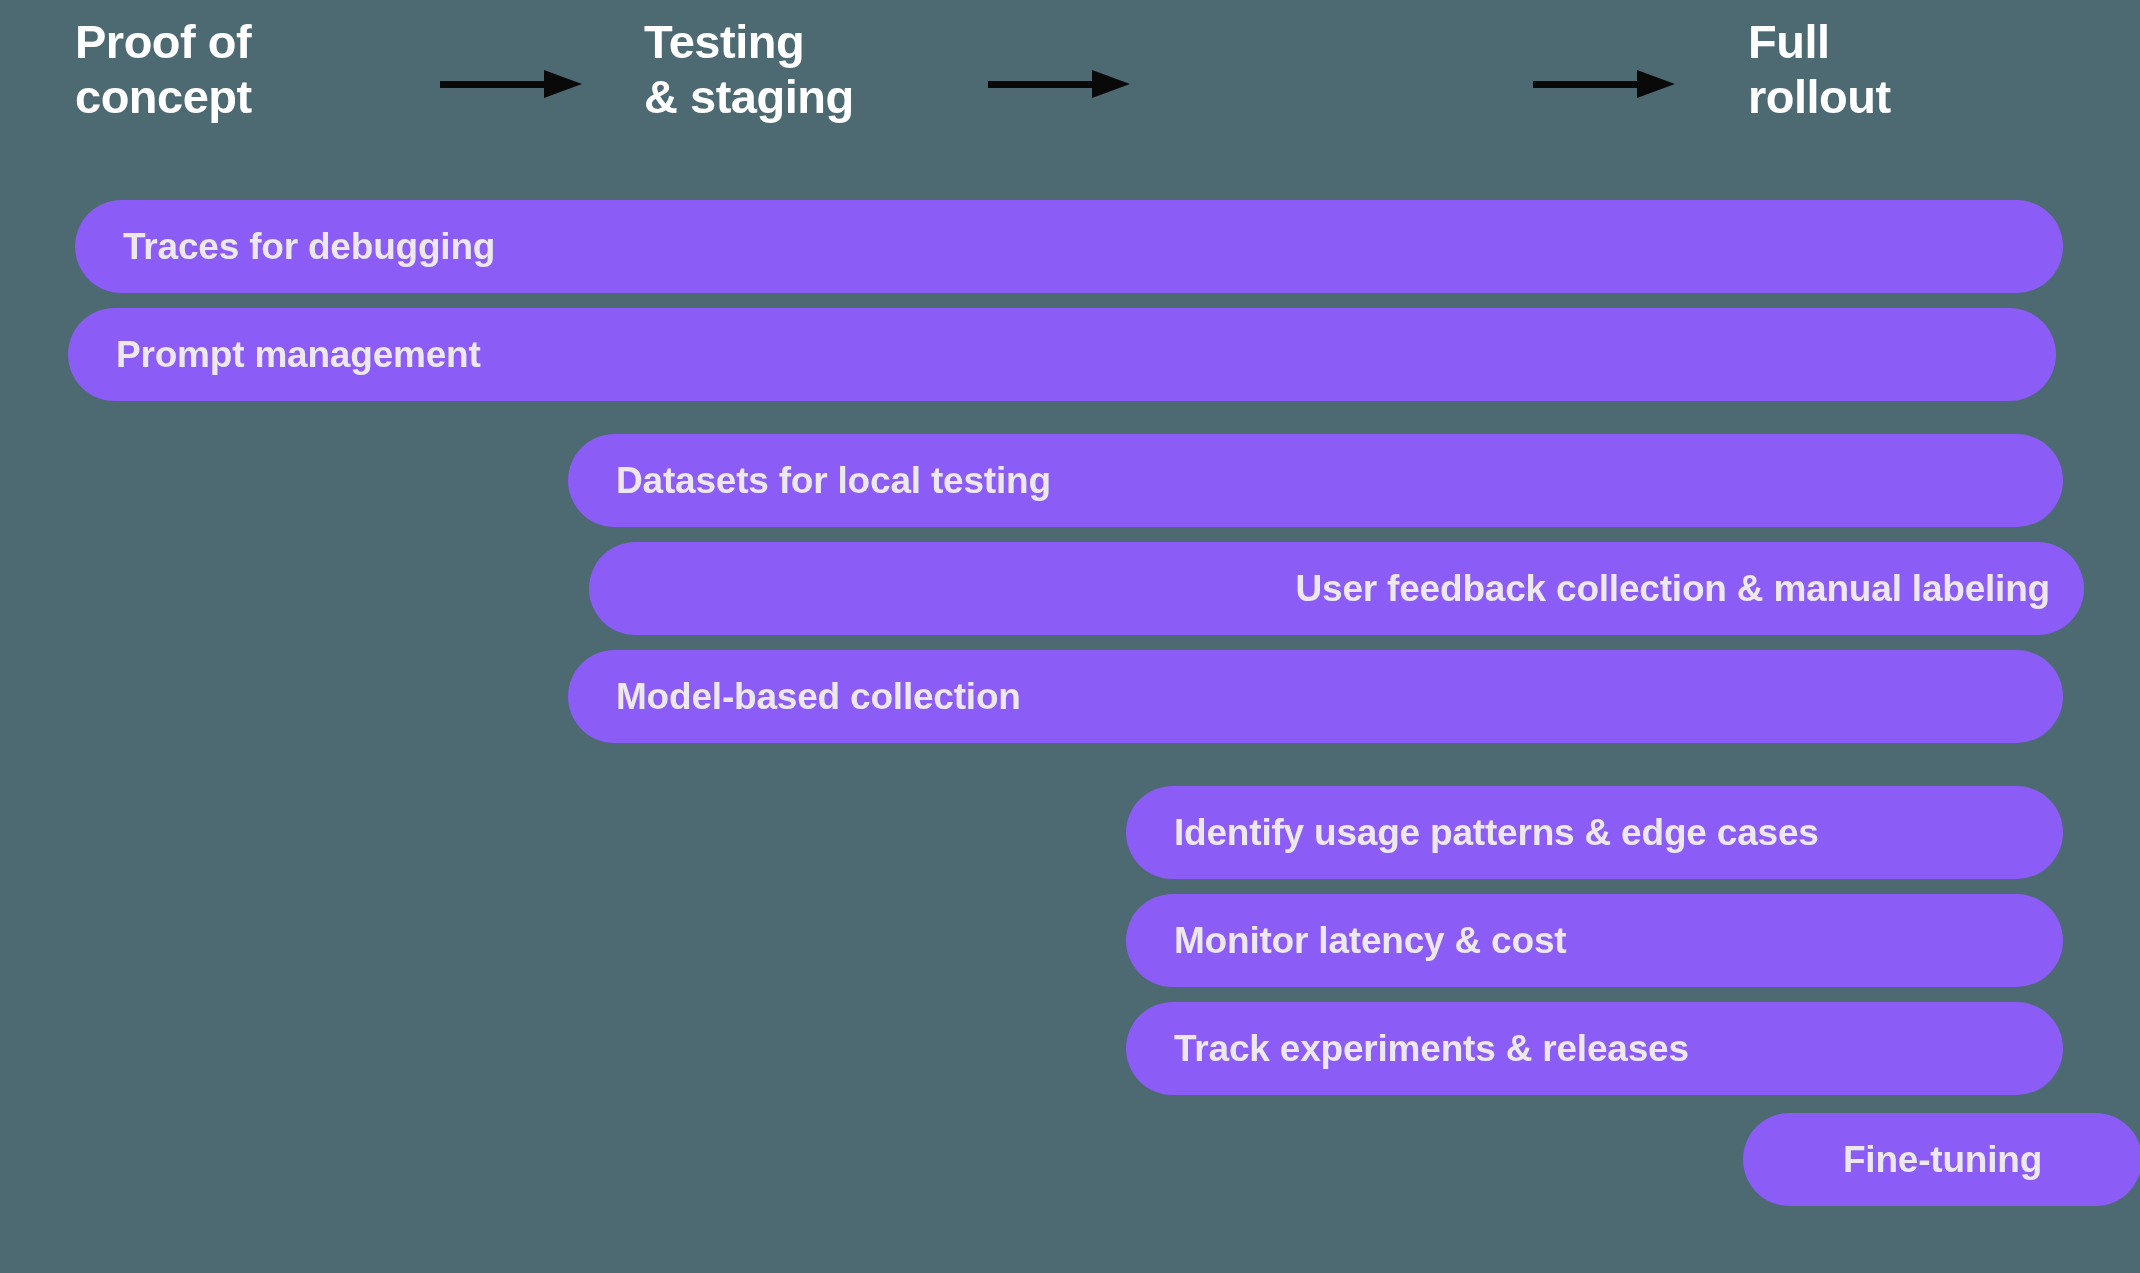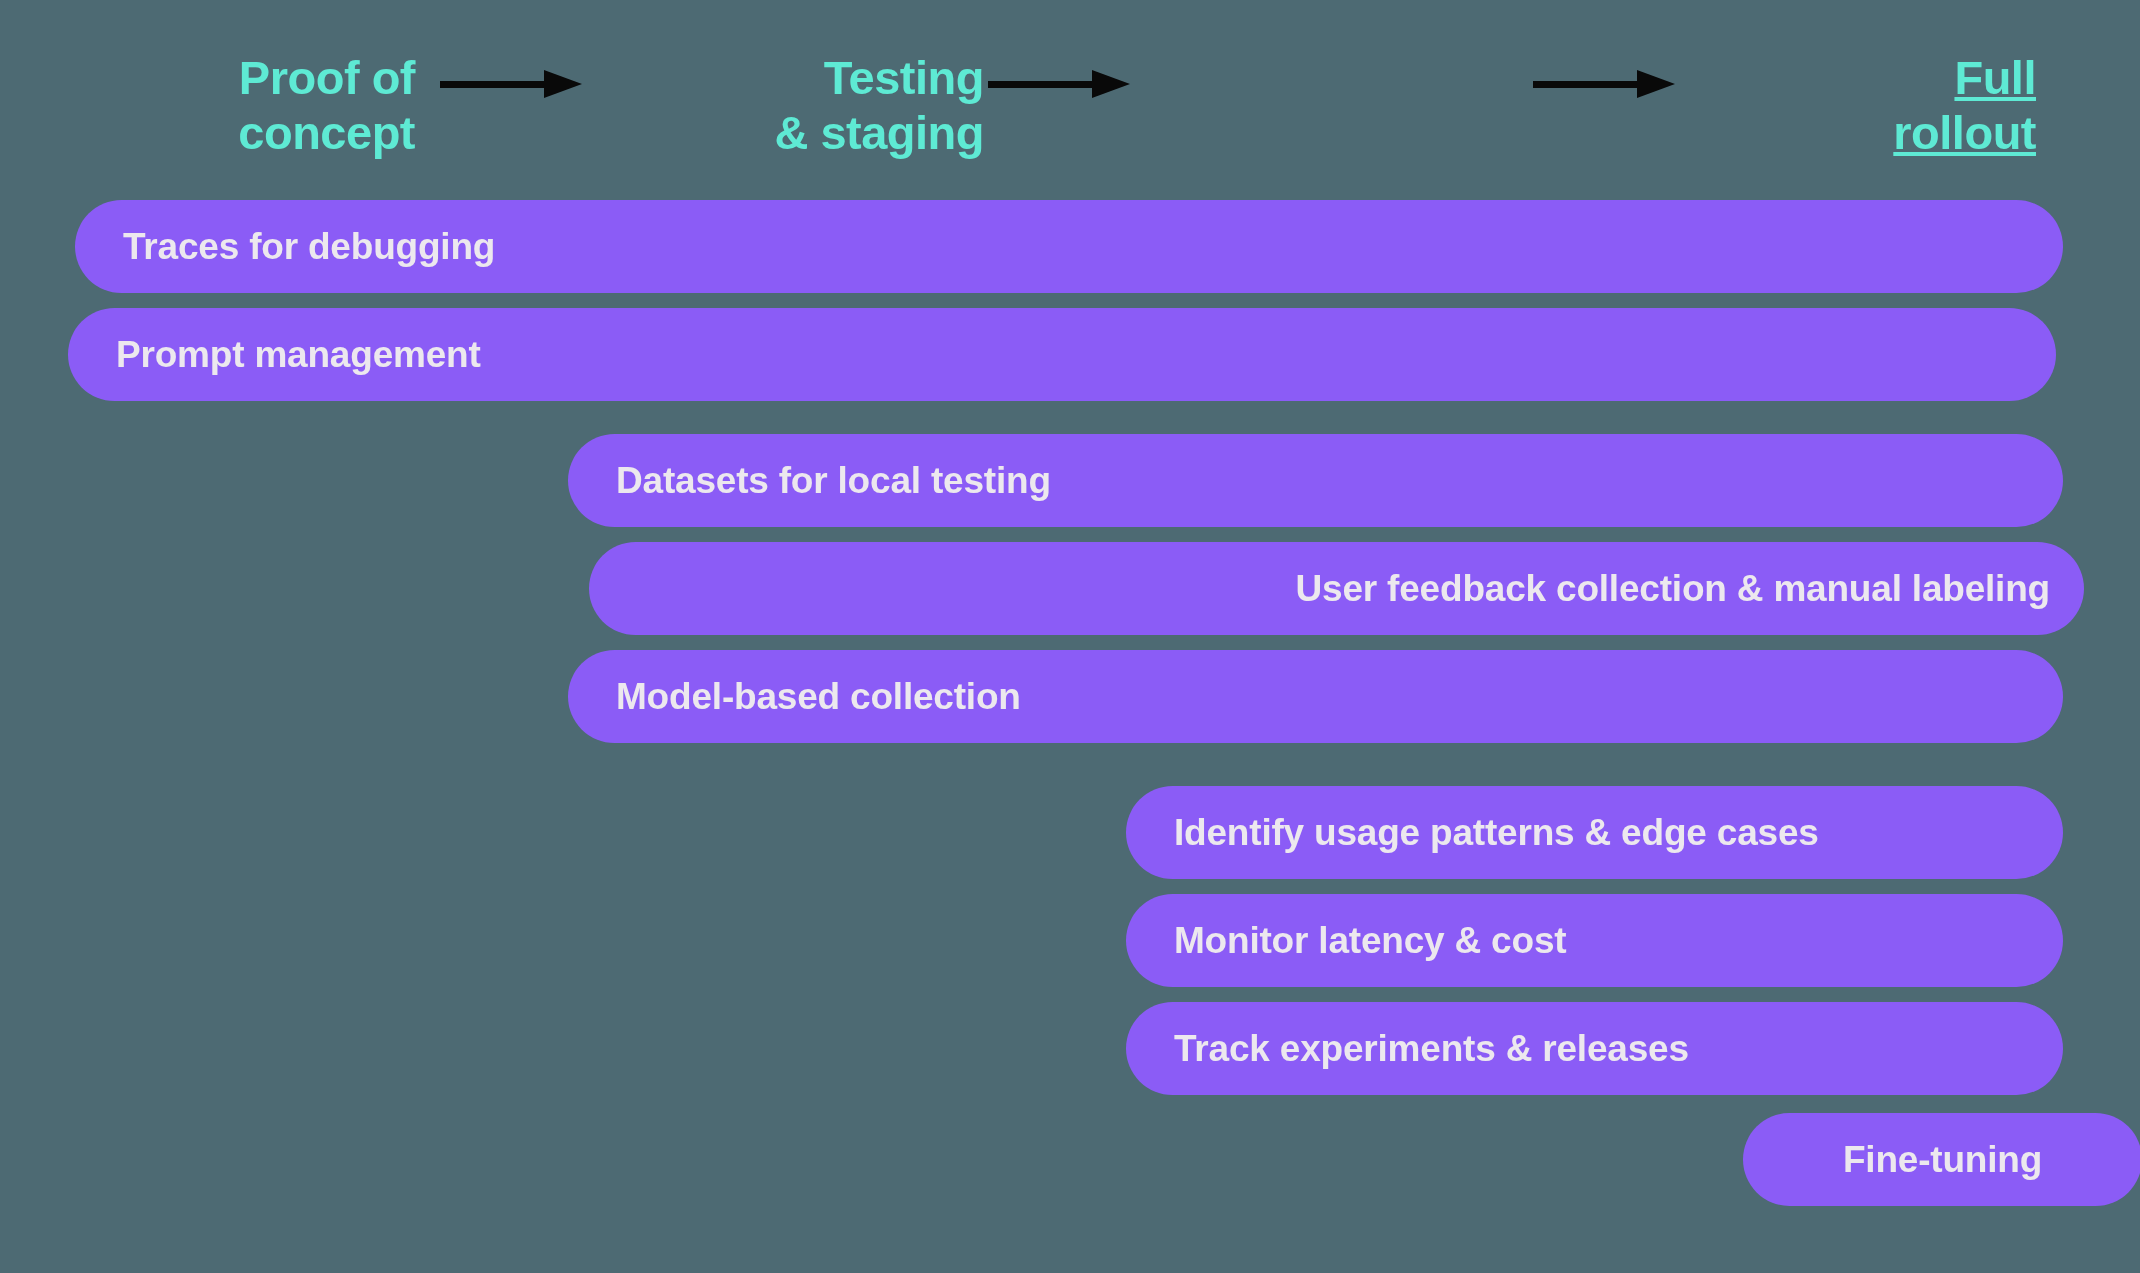--- a/index.html
+++ b/index.html
@@ -24,29 +24,28 @@
     position: absolute;
     left: 0;
     top: 0;
     width: 2140px;
     height: 175px;
   }
   .stage-label {
     position: absolute;
     top: 14px;
     width: 340px;
-    text-align: right;
-    color: #5eead4;
+    text-align: left;
+    color: #ffffff;
     font-family: "Liberation Sans", sans-serif;
     font-weight: bold;
     font-size: 47px;
     line-height: 1.18;
     letter-spacing: -0.5px;
     white-space: pre-line;
-    margin-top: 36px;
   }
   .stage-arrow {
     position: absolute;
     top: 70px;
     width: 142px;
     height: 28px;
   }
   .stage-arrow svg { display: block; }
 
   
@@ -74,21 +73,21 @@
 </head>
 <body>
 
 <div id="canvas">
 
   <div id="stage-header">
       <div class="stage-label" style="left: 75px;">Proof of
 concept</div>
       <div class="stage-label" style="left: 644px;">Testing
 &amp; staging</div>
-      <div class="stage-label" style="left: 1696px; text-decoration: underline;">Full
+      <div class="stage-label" style="left: 1748px;">Full
 rollout</div>
       <div class="stage-arrow" style="left: 440px;">
         <svg width="142" height="28" viewBox="0 0 142 28">
           <rect x="0" y="11" width="112" height="7" fill="#090909"></rect>
           <polygon points="104,0 142,14 104,28" fill="#090909"></polygon>
         </svg>
       </div>
       <div class="stage-arrow" style="left: 988px;">
         <svg width="142" height="28" viewBox="0 0 142 28">
           <rect x="0" y="11" width="112" height="7" fill="#090909"></rect>

